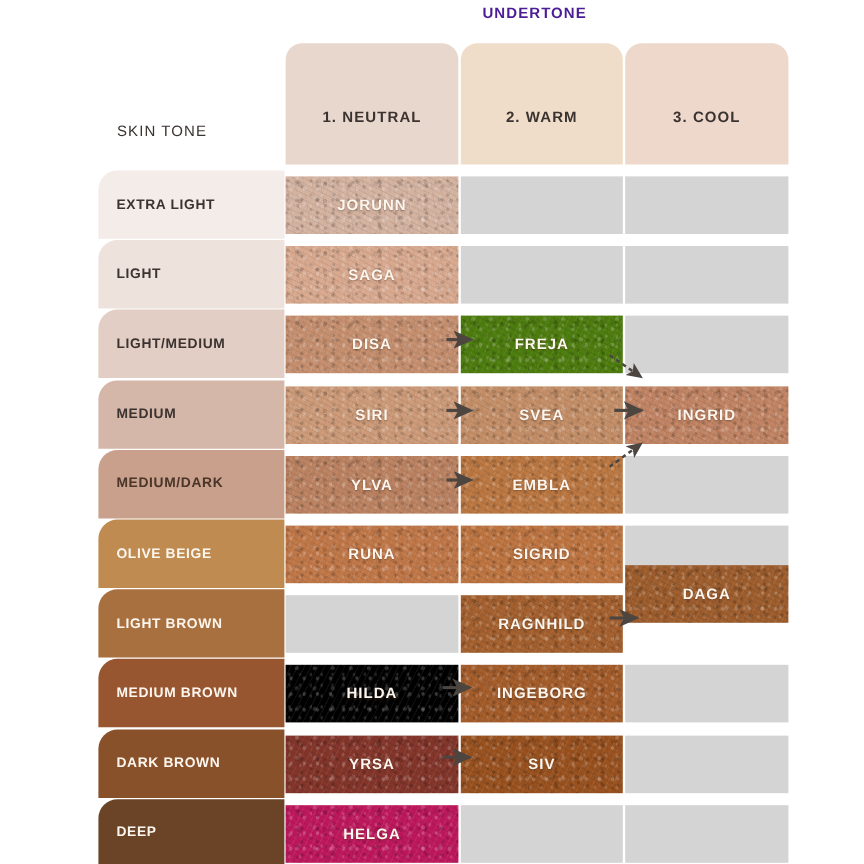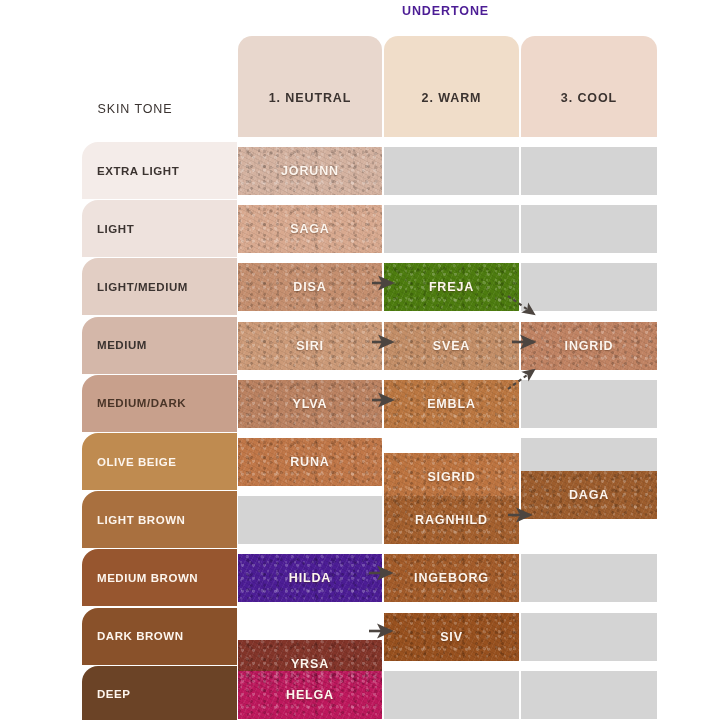--- a/index.html
+++ b/index.html
@@ -192,49 +192,49 @@
         <div class="tex"></div>
         <div class="tex2"></div>
         <span class="nm">EMBLA</span>
       </div>
       <div class="cell empty" style="left: 521px; width: 136px; top: 379.8px; background: rgb(212, 212, 212);"></div>
       <div class="cell" style="left: 238px; width: 144px; top: 438px; background: rgb(192, 119, 72);">
         <div class="tex"></div>
         <div class="tex2"></div>
         <span class="nm">RUNA</span>
       </div>
-      <div class="cell" style="left: 384px; width: 135px; top: 453px; background: rgb(189, 116, 64);">
+      <div class="cell" style="left: 384px; width: 135px; top: 438px; background: rgb(189, 116, 64);">
         <div class="tex"></div>
         <div class="tex2"></div>
         <span class="nm">SIGRID</span>
       </div>
       <div class="cell empty" style="left: 521px; width: 136px; top: 438px; background: rgb(212, 212, 212);"></div>
       <div class="cell empty" style="left: 238px; width: 144px; top: 496.2px; background: rgb(212, 212, 212);"></div>
       <div class="cell" style="left: 384px; width: 135px; top: 496.2px; background: rgb(164, 96, 46);">
         <div class="tex"></div>
         <div class="tex2"></div>
         <span class="nm">RAGNHILD</span>
       </div>
       <div class="cell" style="left: 521px; width: 136px; top: 471px; background: rgb(157, 93, 45);">
         <div class="tex"></div>
         <div class="tex2"></div>
         <span class="nm">DAGA</span>
       </div>
-      <div class="cell" style="left: 238px; width: 144px; top: 554.4px; background: #4c1d95;">
+      <div class="cell" style="left: 238px; width: 144px; top: 554.4px; background: #000000;">
         <div class="tex"></div>
         <div class="tex2"></div>
         <span class="nm">HILDA</span>
       </div>
       <div class="cell" style="left: 384px; width: 135px; top: 554.4px; background: rgb(163, 92, 42);">
         <div class="tex"></div>
         <div class="tex2"></div>
         <span class="nm">INGEBORG</span>
       </div>
       <div class="cell empty" style="left: 521px; width: 136px; top: 554.4px; background: rgb(212, 212, 212);"></div>
-      <div class="cell" style="left: 238px; width: 144px; top: 612.6px; background: rgb(131, 53, 42); margin-top: 27px;">
+      <div class="cell" style="left: 238px; width: 144px; top: 612.6px; background: rgb(131, 53, 42);">
         <div class="tex"></div>
         <div class="tex2"></div>
         <span class="nm">YRSA</span>
       </div>
       <div class="cell" style="left: 384px; width: 135px; top: 612.6px; background: rgb(152, 81, 31);">
         <div class="tex"></div>
         <div class="tex2"></div>
         <span class="nm">SIV</span>
       </div>
       <div class="cell empty" style="left: 521px; width: 136px; top: 612.6px; background: rgb(212, 212, 212);"></div>

